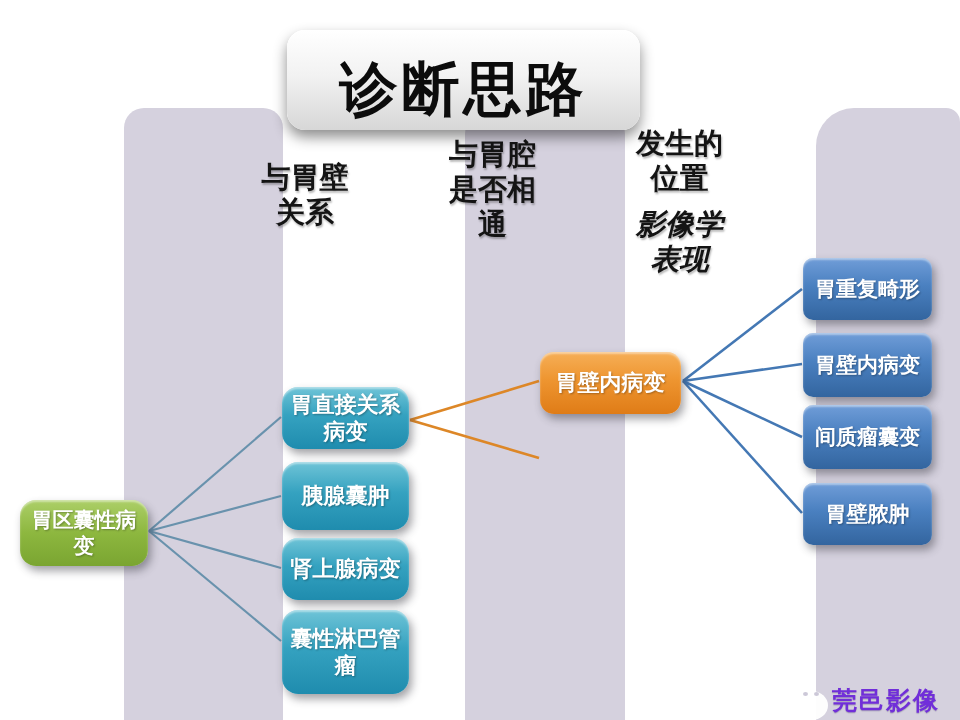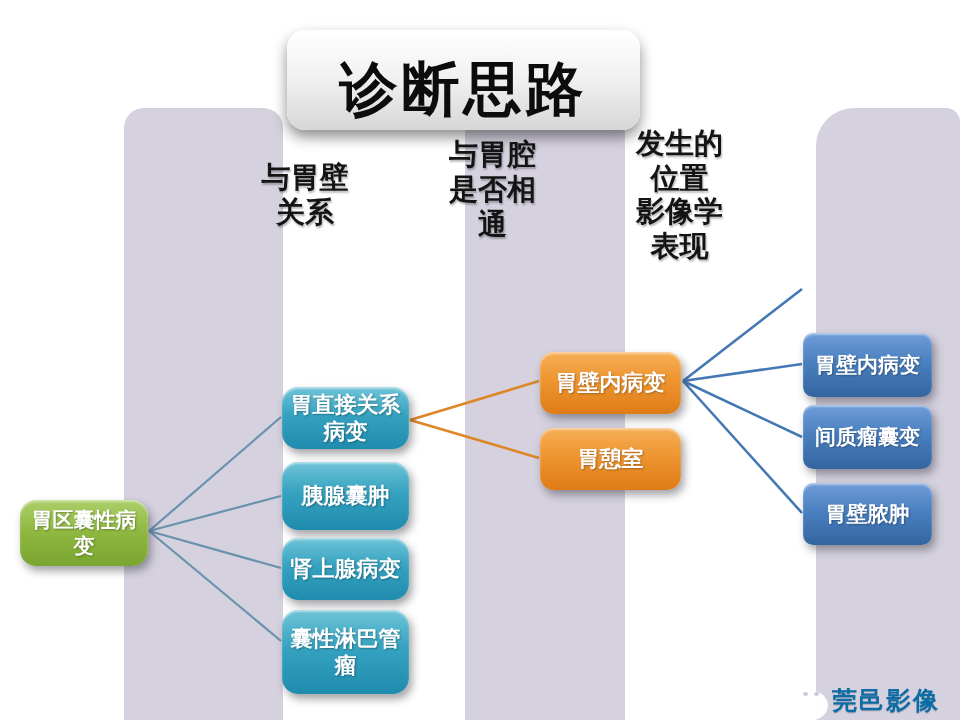--- a/index.html
+++ b/index.html
@@ -32,21 +32,21 @@
   
   .hdr{
     position:absolute;z-index:3;color:#141414;font-weight:bold;
     font-family:"Liberation Serif","DejaVu Serif",serif;
     font-size:29px;line-height:1.2;text-align:center;white-space:pre-line;
     text-shadow:1px 2px 2px rgba(0,0,0,.28);
   }
   .hdr1{left:250px;top:160px;width:110px;}
   .hdr2{left:435px;top:137px;width:115px;}
   .hdr3{left:622px;top:126px;width:115px;}
-  .hdr4{left:622px;top:194px;width:115px;}
+  .hdr4{left:622px;top:207px;width:115px;font-style:italic;}
   
   #wires{position:absolute;left:0;top:0;z-index:4;}
   
   .node{
     position:absolute;z-index:5;display:flex;align-items:center;justify-content:center;
     color:#fff;font-weight:bold;text-align:center;line-height:1.25;
     border-radius:16px;box-shadow:3px 5px 8px rgba(50,50,60,.45), inset 0 2px 2px rgba(255,255,255,.45);
     text-shadow:1px 1px 2px rgba(0,0,0,.3);
     padding:2px 6px;box-sizing:border-box;
   }
@@ -95,21 +95,21 @@
     border-radius:50%;opacity:.97;
   }
   .wm-icon .bub2:after{
     content:"";position:absolute;left:4px;bottom:-5px;width:8px;height:9px;background:#fff;
     border-radius:0 0 2px 9px;transform:rotate(-10deg);
   }
   .wm-icon .eye{position:absolute;top:12px;width:5px;height:4px;background:#ccc8d8;border-radius:50%;}
   .wm-icon .eye.e1{left:31px;}
   .wm-icon .eye.e2{left:42px;}
   .wm-text{
-    color:#0369a1;font-size:25px;font-weight:bold;letter-spacing:2px;opacity:.96;
+    color:#6d28d9;font-size:25px;font-weight:bold;letter-spacing:2px;opacity:.96;
     text-shadow:0 1px 1px rgba(120,115,140,.5);
   }
 </style>
 </head>
 <body>
 
 <div id="stage">
 
   <div class="col col1"></div>
   <div class="col col2"></div>
@@ -145,22 +145,22 @@
   </svg>
 
   <div class="node green">胃区囊性病变</div>
 
   <div class="node teal t1">胃直接关系病变</div>
   <div class="node teal t2">胰腺囊肿</div>
   <div class="node teal t3">肾上腺病变</div>
   <div class="node teal t4">囊性淋巴管瘤</div>
 
   <div class="node orange o1">胃壁内病变</div>
-  <div class="node orange o2">胃憩室</div>
 
+  <div class="node blue b1">胃重复畸形</div>
   <div class="node blue b2">胃壁内病变</div>
   <div class="node blue b4">胃壁脓肿</div>
   <div class="node blue b3">间质瘤囊变</div>
 
   <div class="banner">
     <div class="t">诊断思路</div>
   </div>
 
   <div class="wm">
     <span class="wm-icon">

